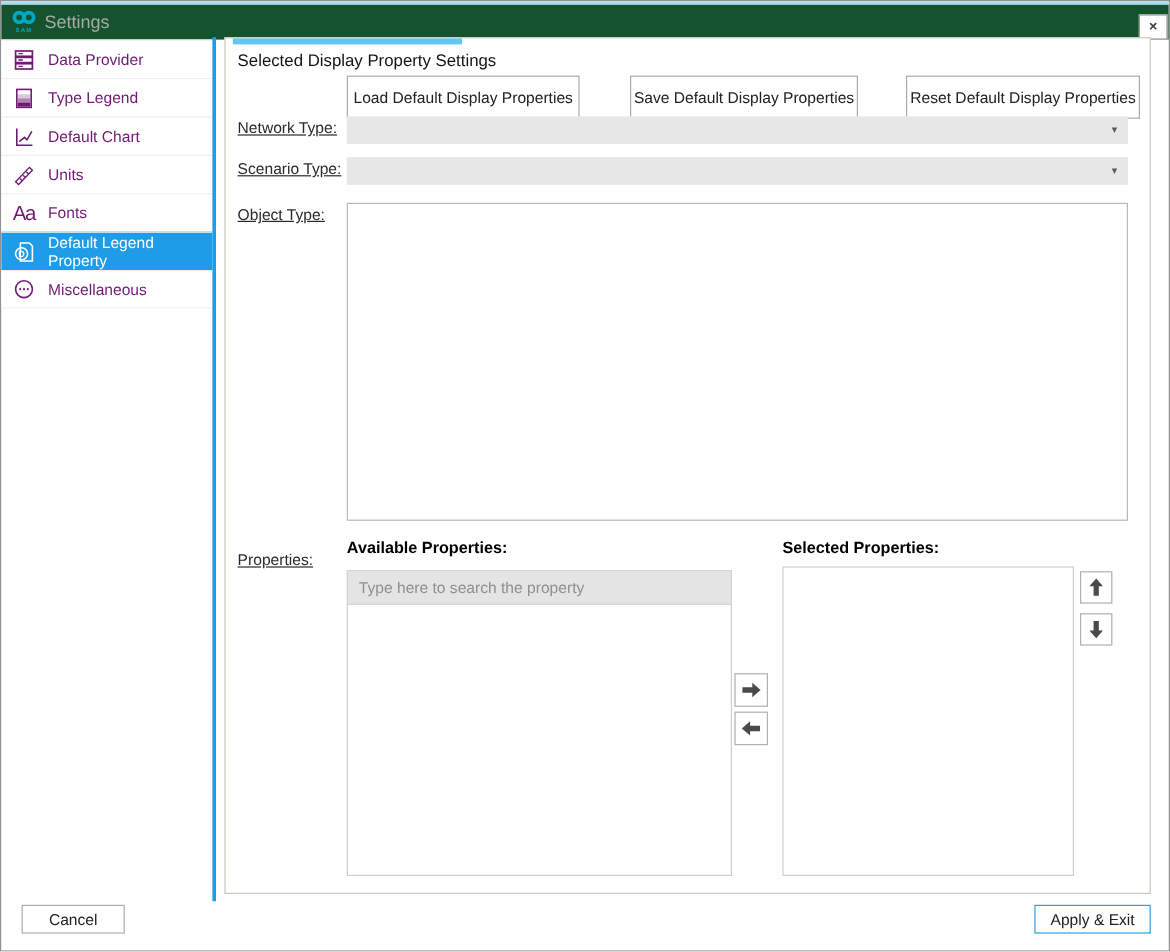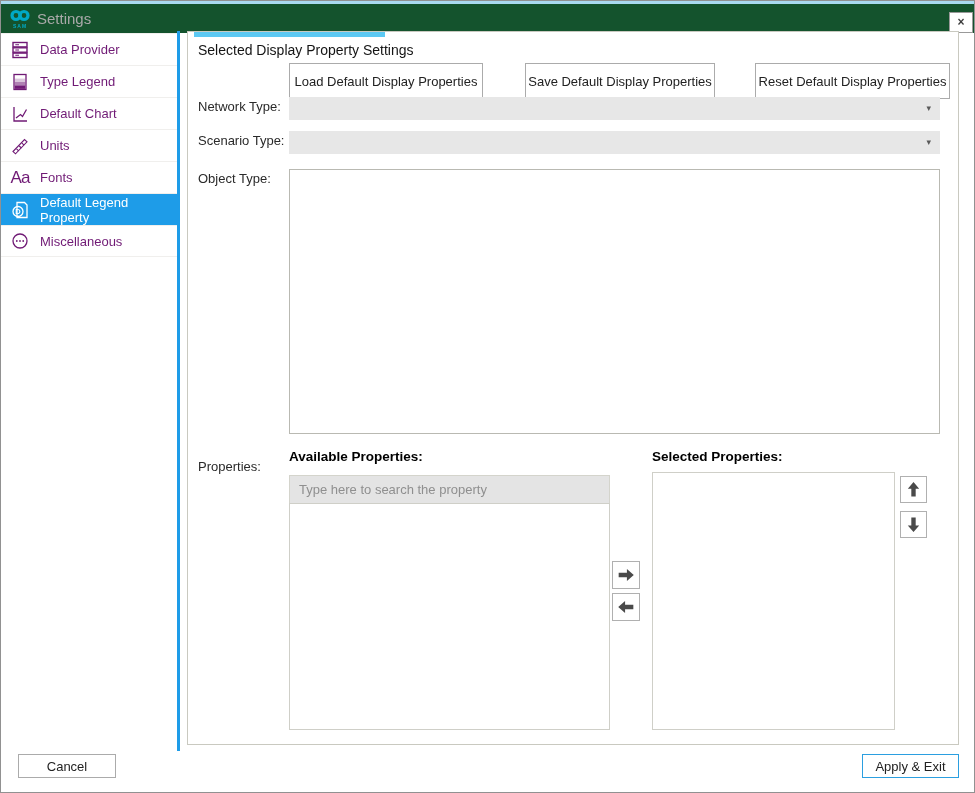--- a/index.html
+++ b/index.html
@@ -40,21 +40,21 @@
   .section-title { position:absolute; left:10px; top:10px; font-size:14px; color:#141414; }
 
   .tb-btn {
     position:absolute; height:36px; background:#fff; border:1px solid #ababab;
     font-family:"Liberation Sans", sans-serif; font-size:13px; color:#222; cursor:default;
   }
   .btn-load  { left:101px; top:31px; width:194px; }
   .btn-save  { left:337px; top:31px; width:190px; }
   .btn-reset { left:567px; top:31px; width:195px; }
 
-  .field-label { position:absolute; left:10px; font-size:13px; color:#2a2a2a; }
+  .field-label { position:absolute; left:10px; font-size:13px; color:#2a2a2a;text-decoration:underline; }
   .lbl-network  { top:67px; }
   .lbl-scenario { top:101px; }
   .lbl-object   { top:139px; }
   .lbl-props    { top:427px; }
 
   .dropdown {
     position:absolute; left:101px; width:651px; height:23px; background:#e7e7e7;
     display:flex; align-items:center; justify-content:flex-end; padding-right:9px; cursor:default;
   }
   .dd-network  { top:65px; }
@@ -86,21 +86,21 @@
   .btn-move-right { left:424px; top:529px; }
   .btn-move-left  { left:424px; top:561px; }
   .btn-move-up    { left:712px; top:444px; width:27px; height:27px; }
   .btn-move-down  { left:712px; top:479px; width:27px; height:27px; }
 
   
   .footer-btn {
     position:absolute; top:753px; height:24px; background:#fff;
     font-family:"Liberation Sans", sans-serif; font-size:13px; color:#222; cursor:default;
   }
-  .btn-cancel { left:17px; width:98px; border:1px solid #ababab; }
+  .btn-cancel { left:17px; width:86px; border:1px solid #ababab; }
   .btn-apply  { left:861px; width:97px; border:1px solid #2b9fe0; }
 </style>
 </head>
 <body>
 
 <div class="window">
   <div class="top-accent"></div>
 
   <div class="titlebar">
     <div class="logo">

